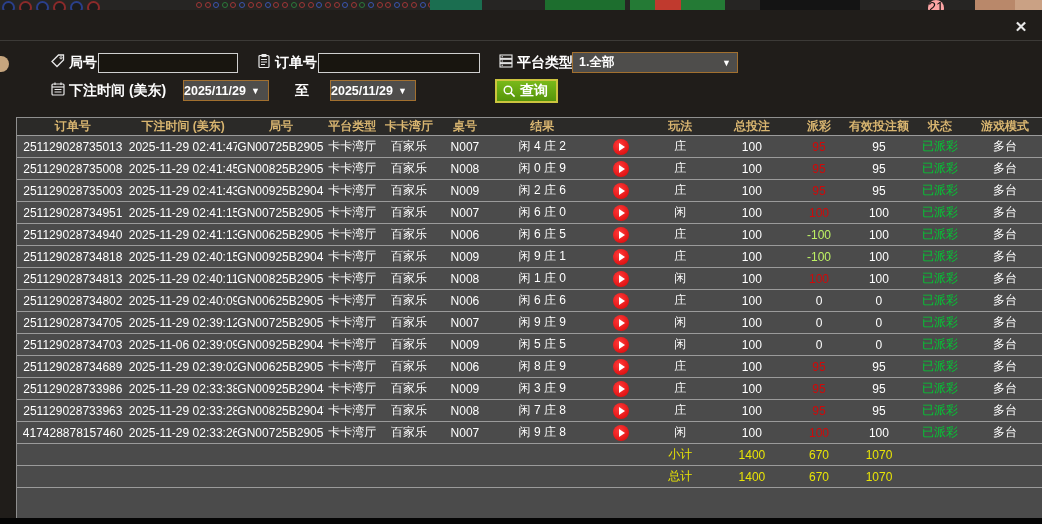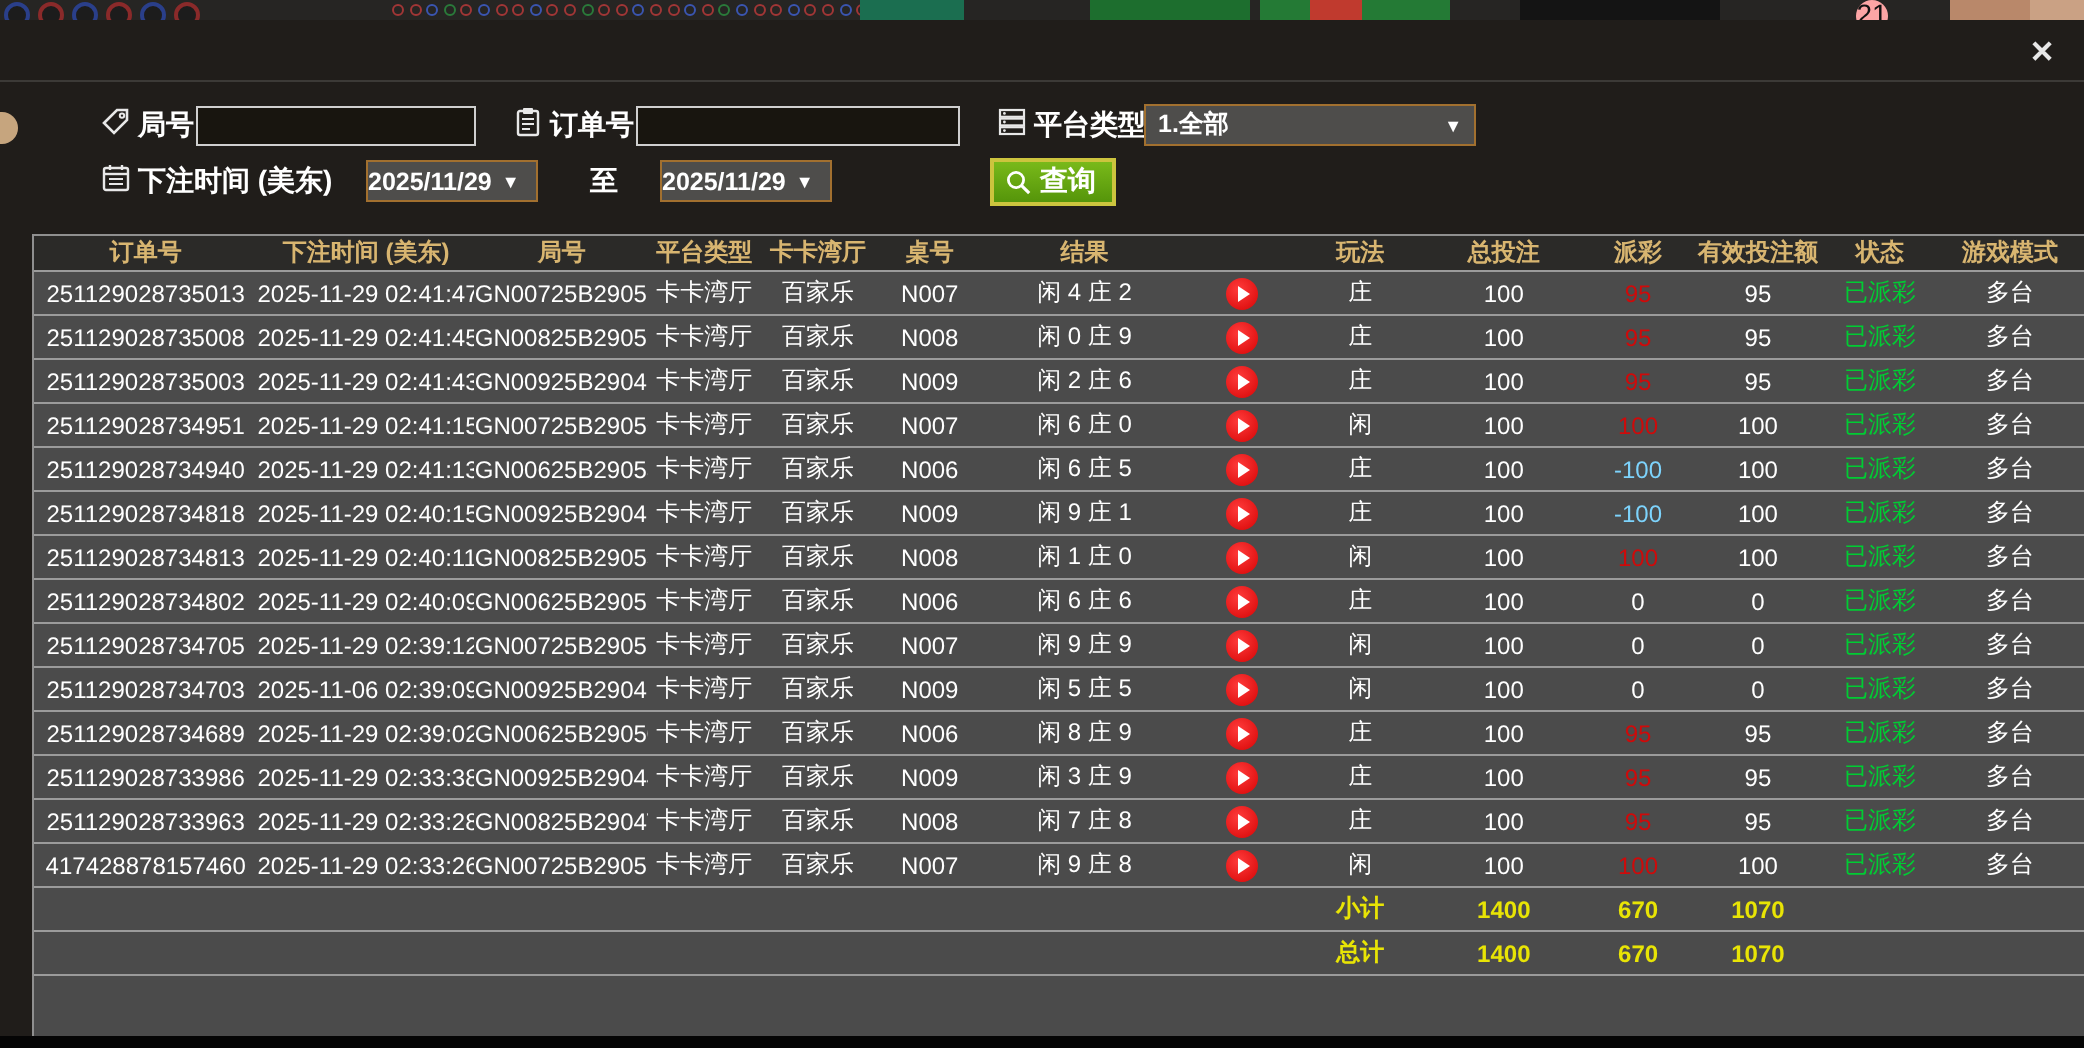--- a/index.html
+++ b/index.html
@@ -40,23 +40,23 @@
   .grid{position:absolute;left:16px;top:107px;width:1026px;height:411px;background:#4b4b4b;
     border-top:1px solid #8f8f8f;border-left:1px solid #8f8f8f;box-sizing:border-box}
   .tr{display:flex;height:22px;align-items:center;border-bottom:1px solid #9b9b9b;box-sizing:border-box}
   .thead{height:18px;background:#2b2a28}
   .thead .td{color:#d8b570;font-weight:bold;font-size:12px}
   .td{text-align:center;color:#fff;font-size:12px;white-space:nowrap;overflow:hidden}
   .c1{width:10.9%}.c2{width:10.6%}.c3{width:8.5%}.c4{width:5.4%}.c5{width:5.7%}.c6{width:5.2%}
   .c7{width:9.9%}.c8{width:5.4%}.c9{width:6.2%}.c10{width:7.8%}.c11{width:5.3%}.c12{width:6.4%}
   .c13{width:5.5%}.c14{width:7.2%}
   .csum{width:61.6%}
-  .pc-red{color:#cf0a0a}.pc-green{color:#7dd3fc}.pc-white{color:#fff}
+  .pc-red{color:#cf0a0a}.pc-green{color:#bef264}.pc-white{color:#fff}
   .st{color:#00cc33}
-  .sum .td{color:#e8e405;font-weight:bold}
+  .sum .td{color:#e8e405;font-weight:normal}
   .play{width:16px;height:16px;border-radius:50%;background:radial-gradient(circle at 40% 35%,#ff3b3b,#d60404);
     border:none;margin:0 auto;display:flex;align-items:center;justify-content:center;cursor:pointer;padding:0}
   .tri{width:0;height:0;border-left:6px solid #fff;border-top:4px solid transparent;border-bottom:4px solid transparent;margin-left:2px}
   .bottom-strip{position:absolute;left:0;top:518px;width:1042px;height:6px;background:#050505;z-index:2}
 </style>
 </head>
 <body>
 
 <div class="top-strip">
   <div id="strip-dots">

